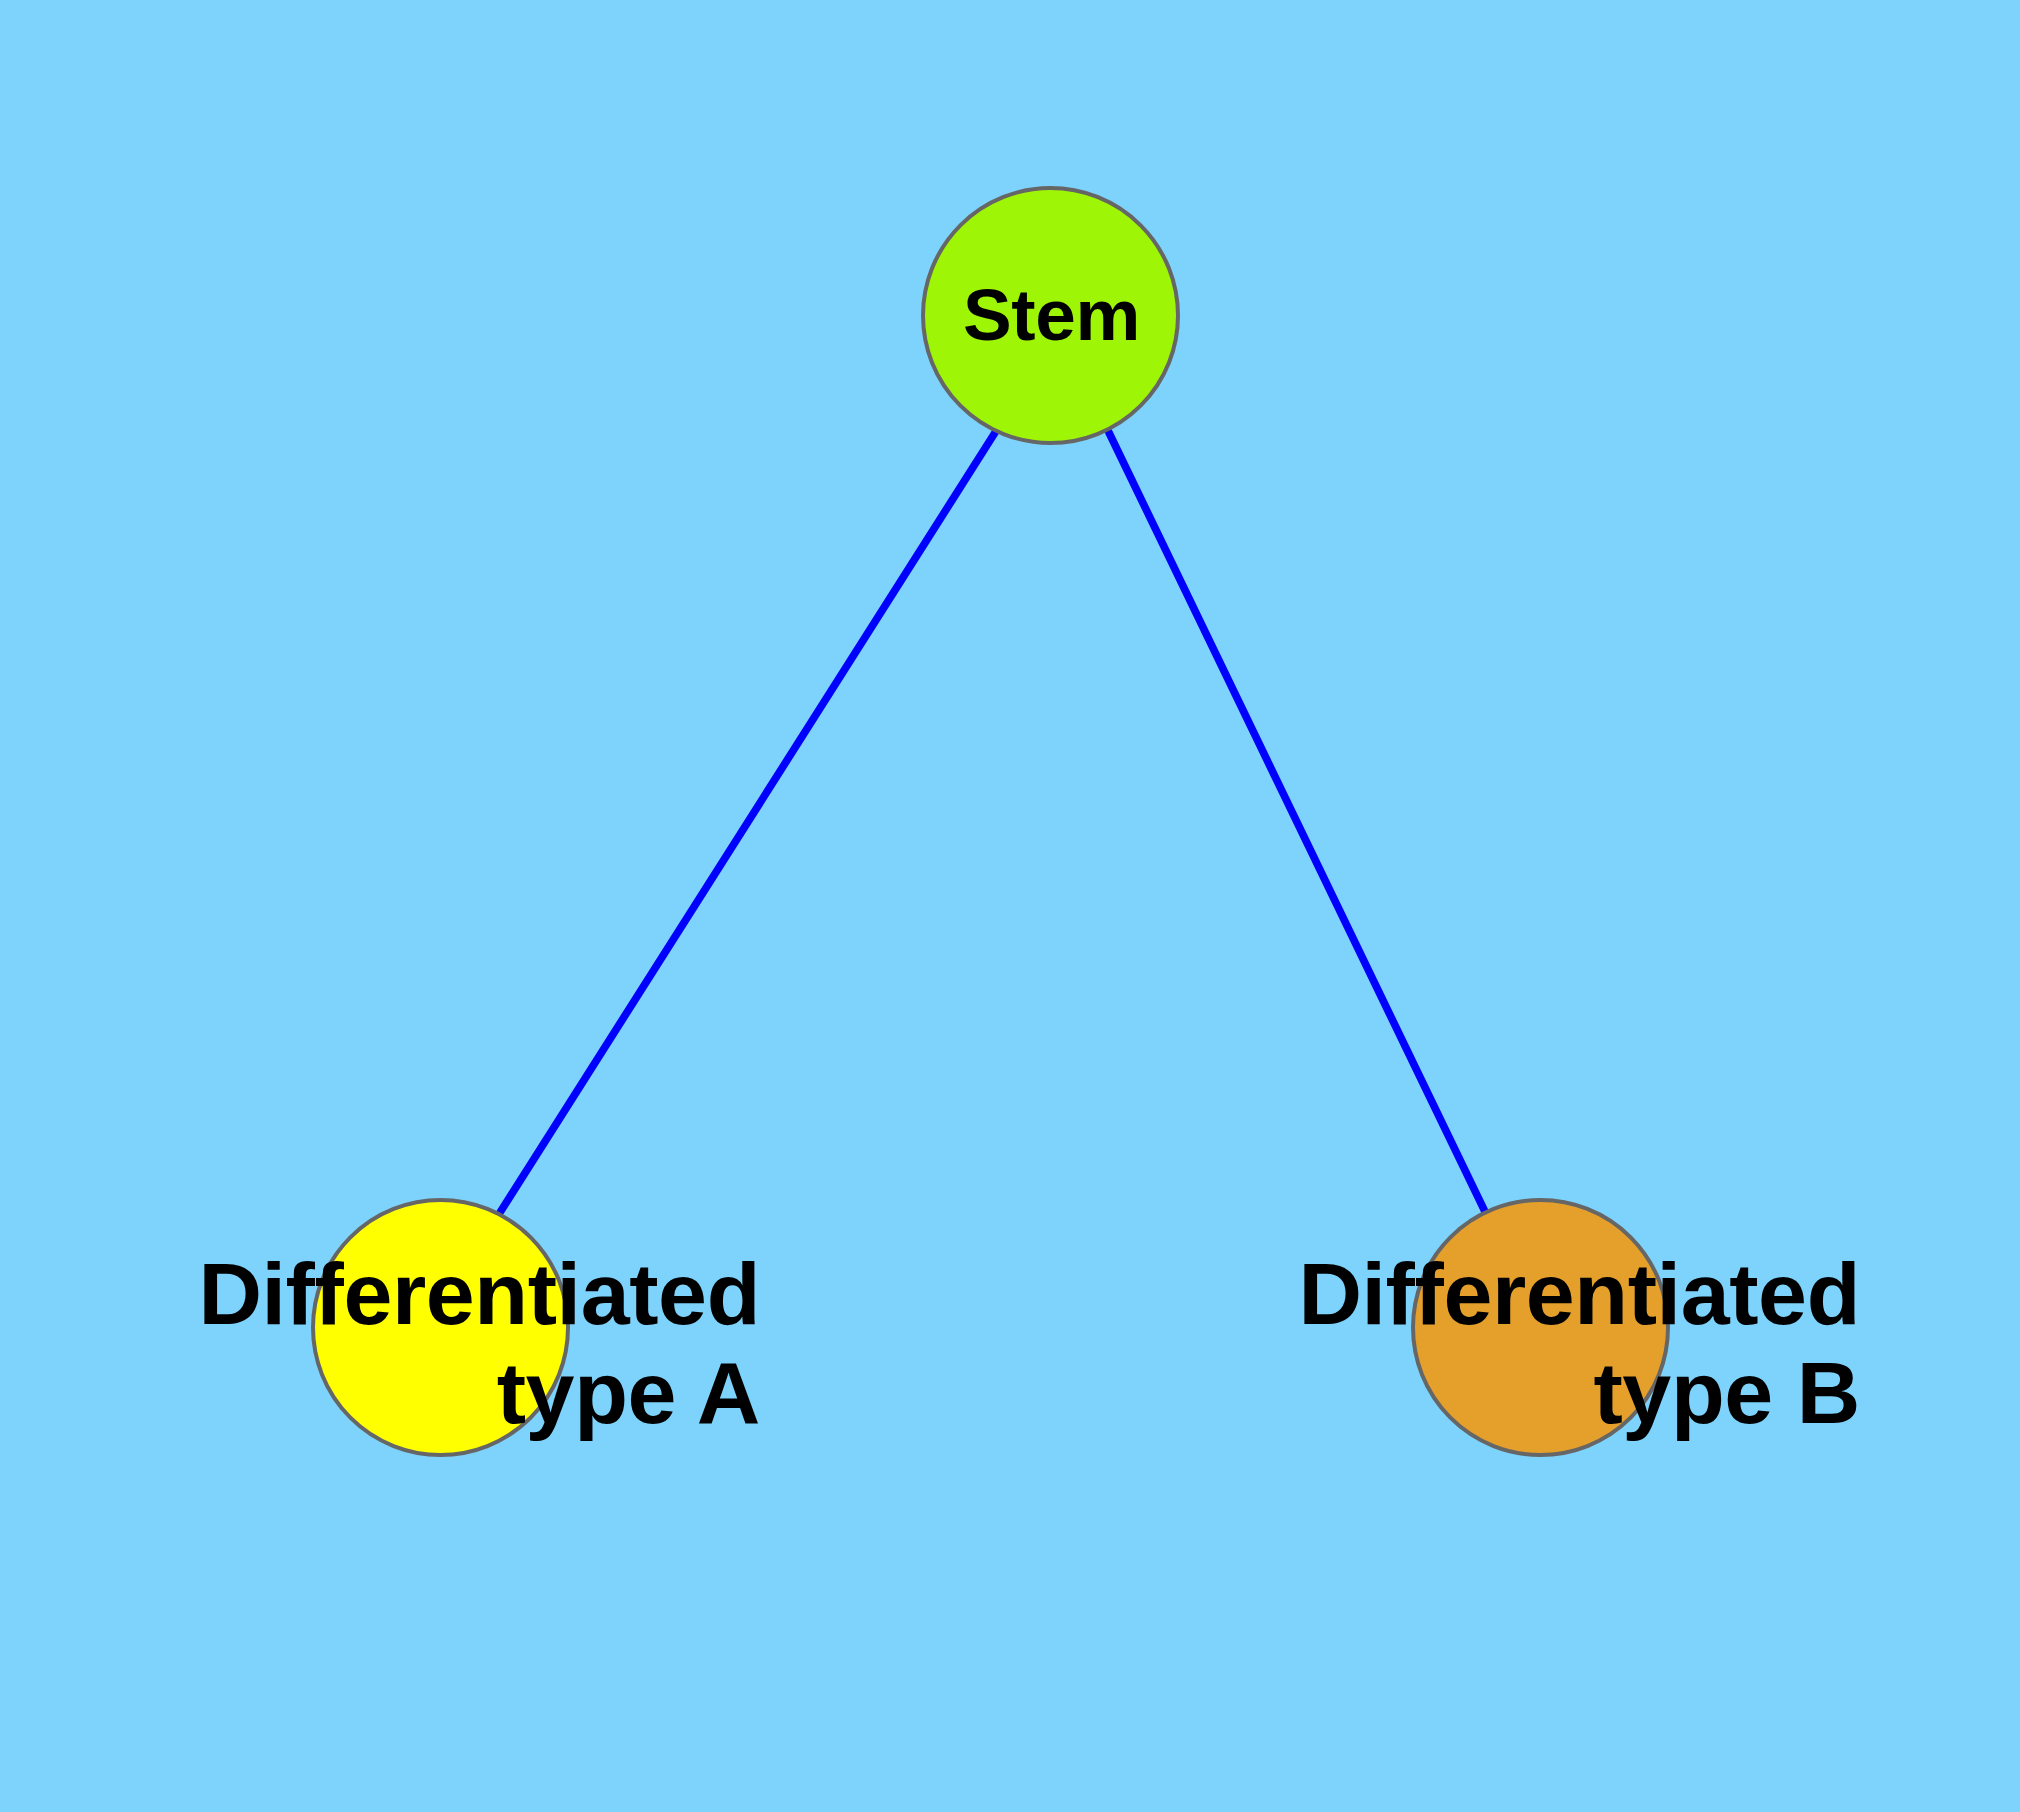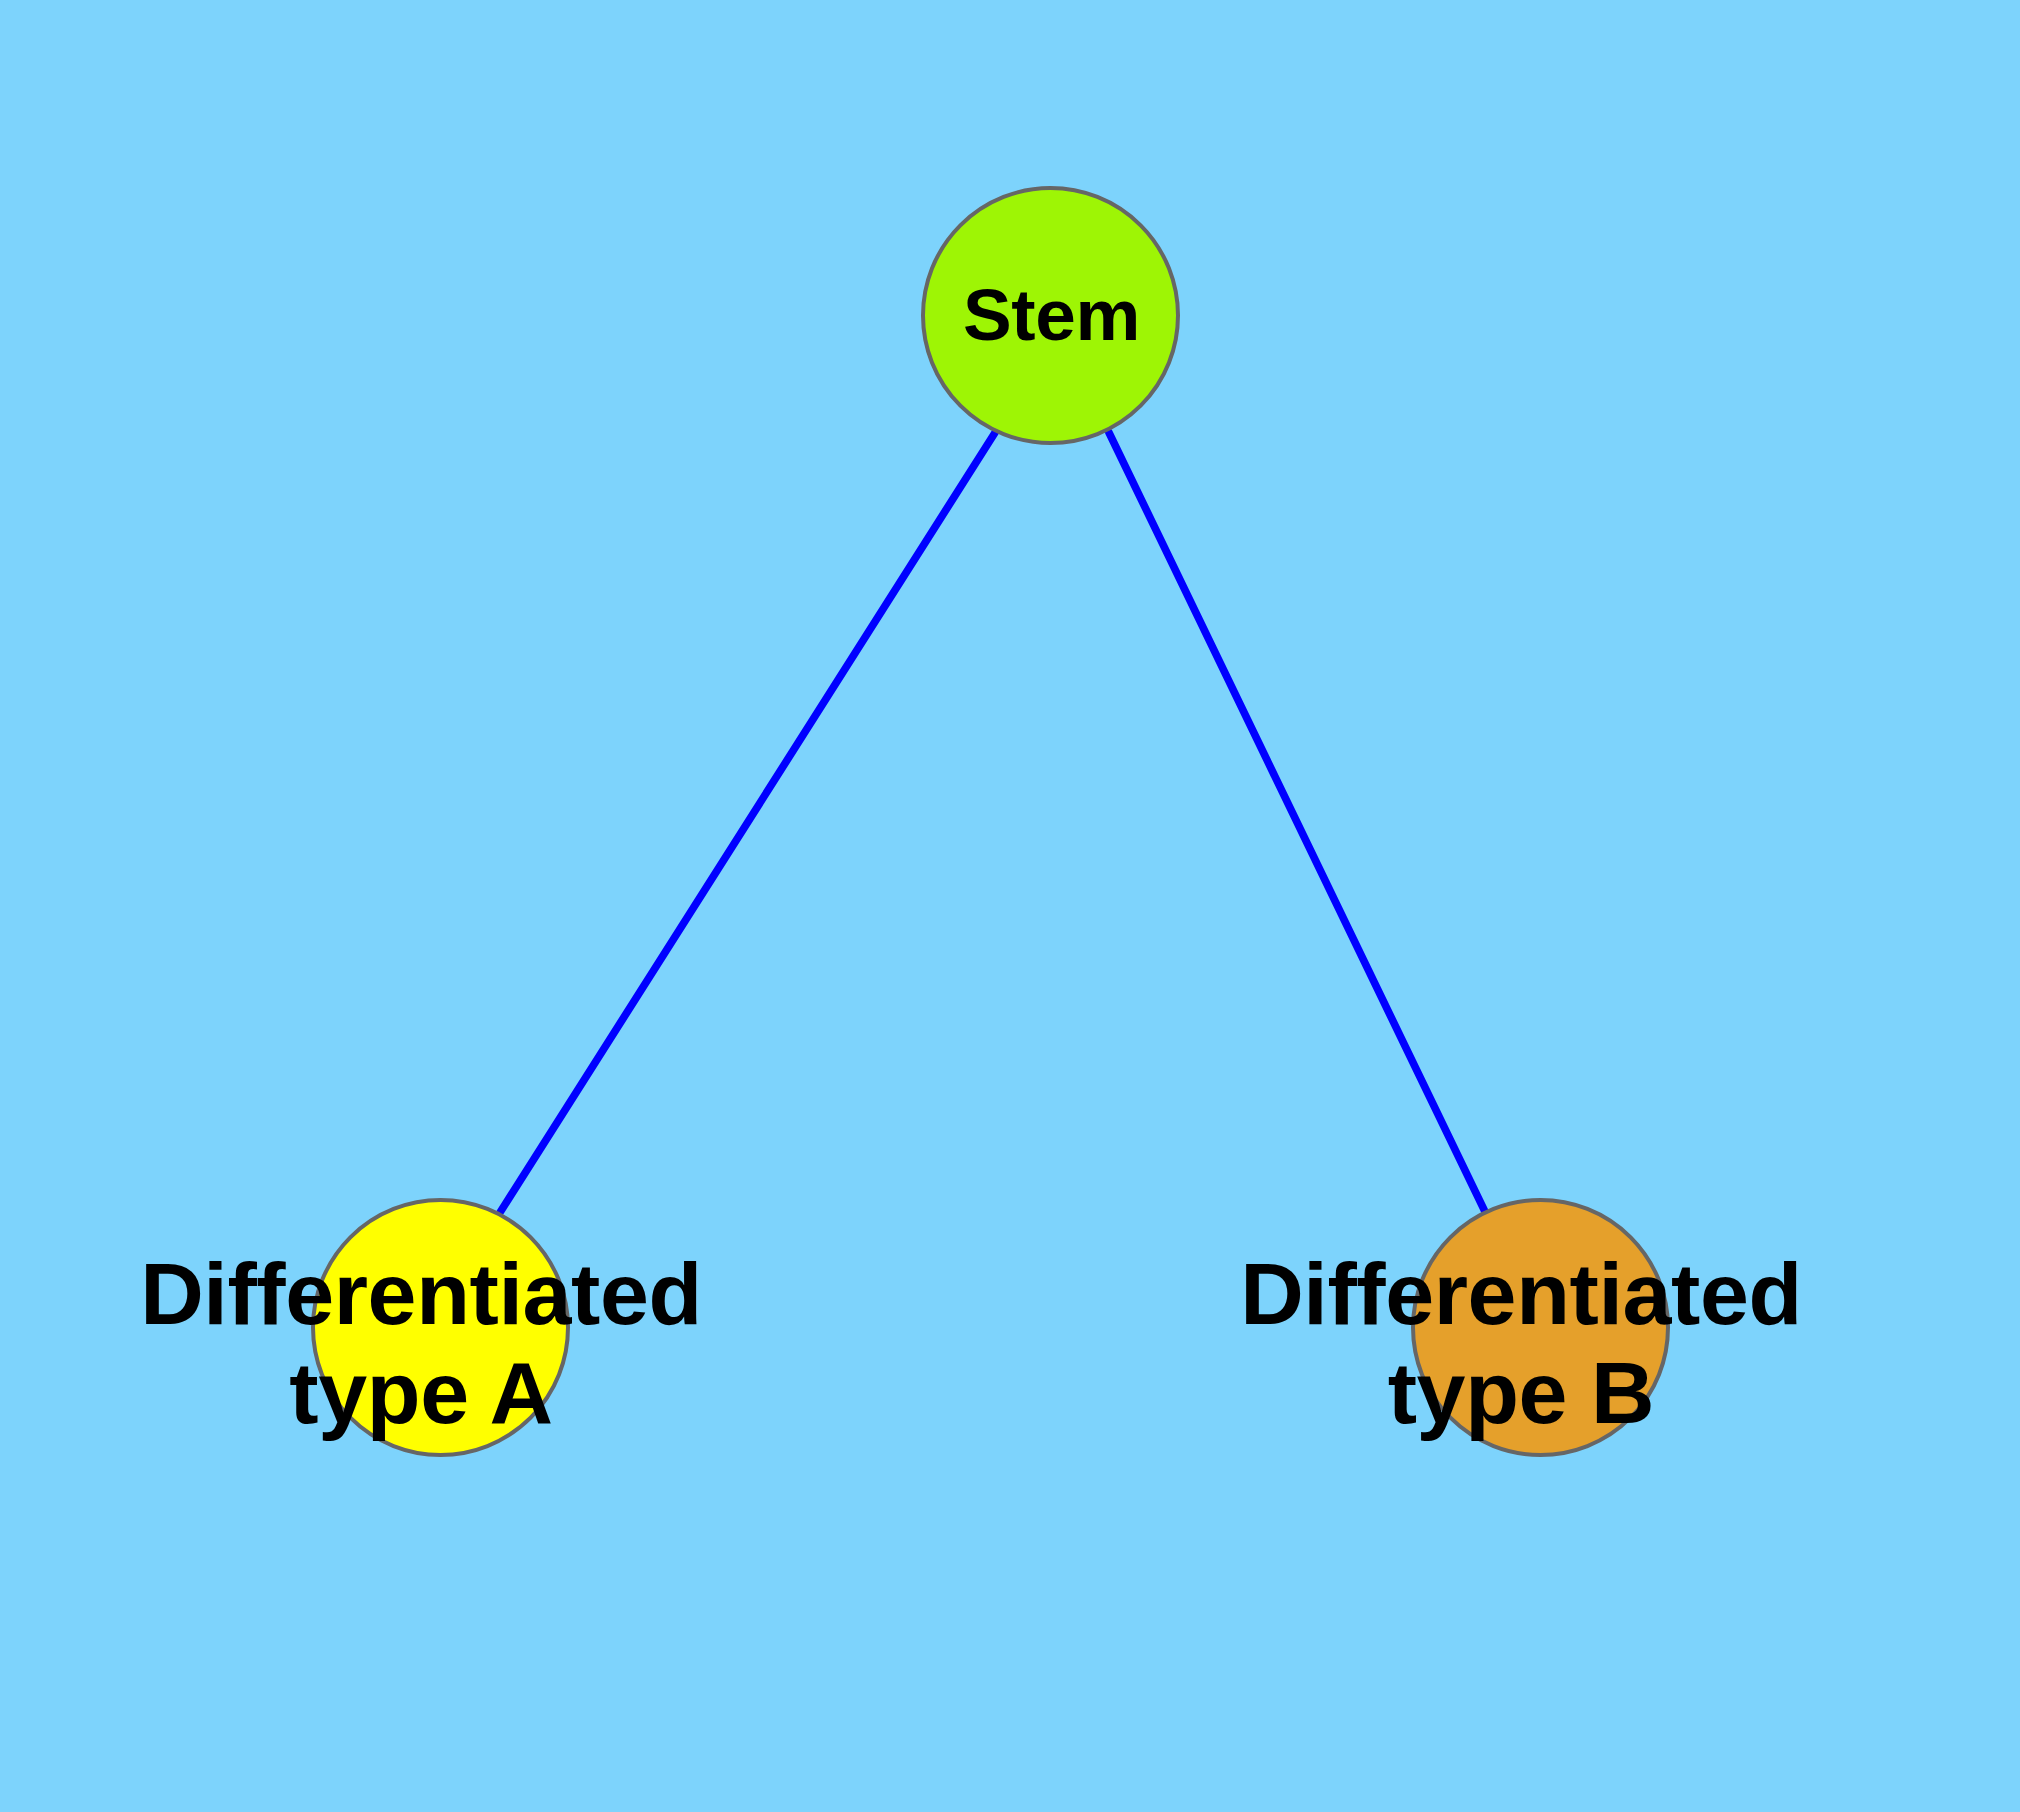--- a/index.html
+++ b/index.html
@@ -50,20 +50,21 @@
     text-align: center;
     white-space: pre-line;
     line-height: 1.12;
     letter-spacing: -0.4px;
   }
   .label-inside {
     font-size: 73px;
   }
   .label-overflow {
     font-size: 88px;
+    text-align: right;
   }
 </style>
 </head>
 <body>
 
 <div id="graph-canvas" style="width: 2021px; height: 1812px; background: #7dd3fc;">
 
   <svg id="edge-layer" viewBox="0 0 2384 2138">
     <line stroke="#0000ff" stroke-width="9" stroke-linecap="round" x1="1174" y1="510" x2="590" y2="1430"></line>
     <line stroke="#0000ff" stroke-width="9" stroke-linecap="round" x1="1308" y1="510" x2="1752" y2="1430"></line>

